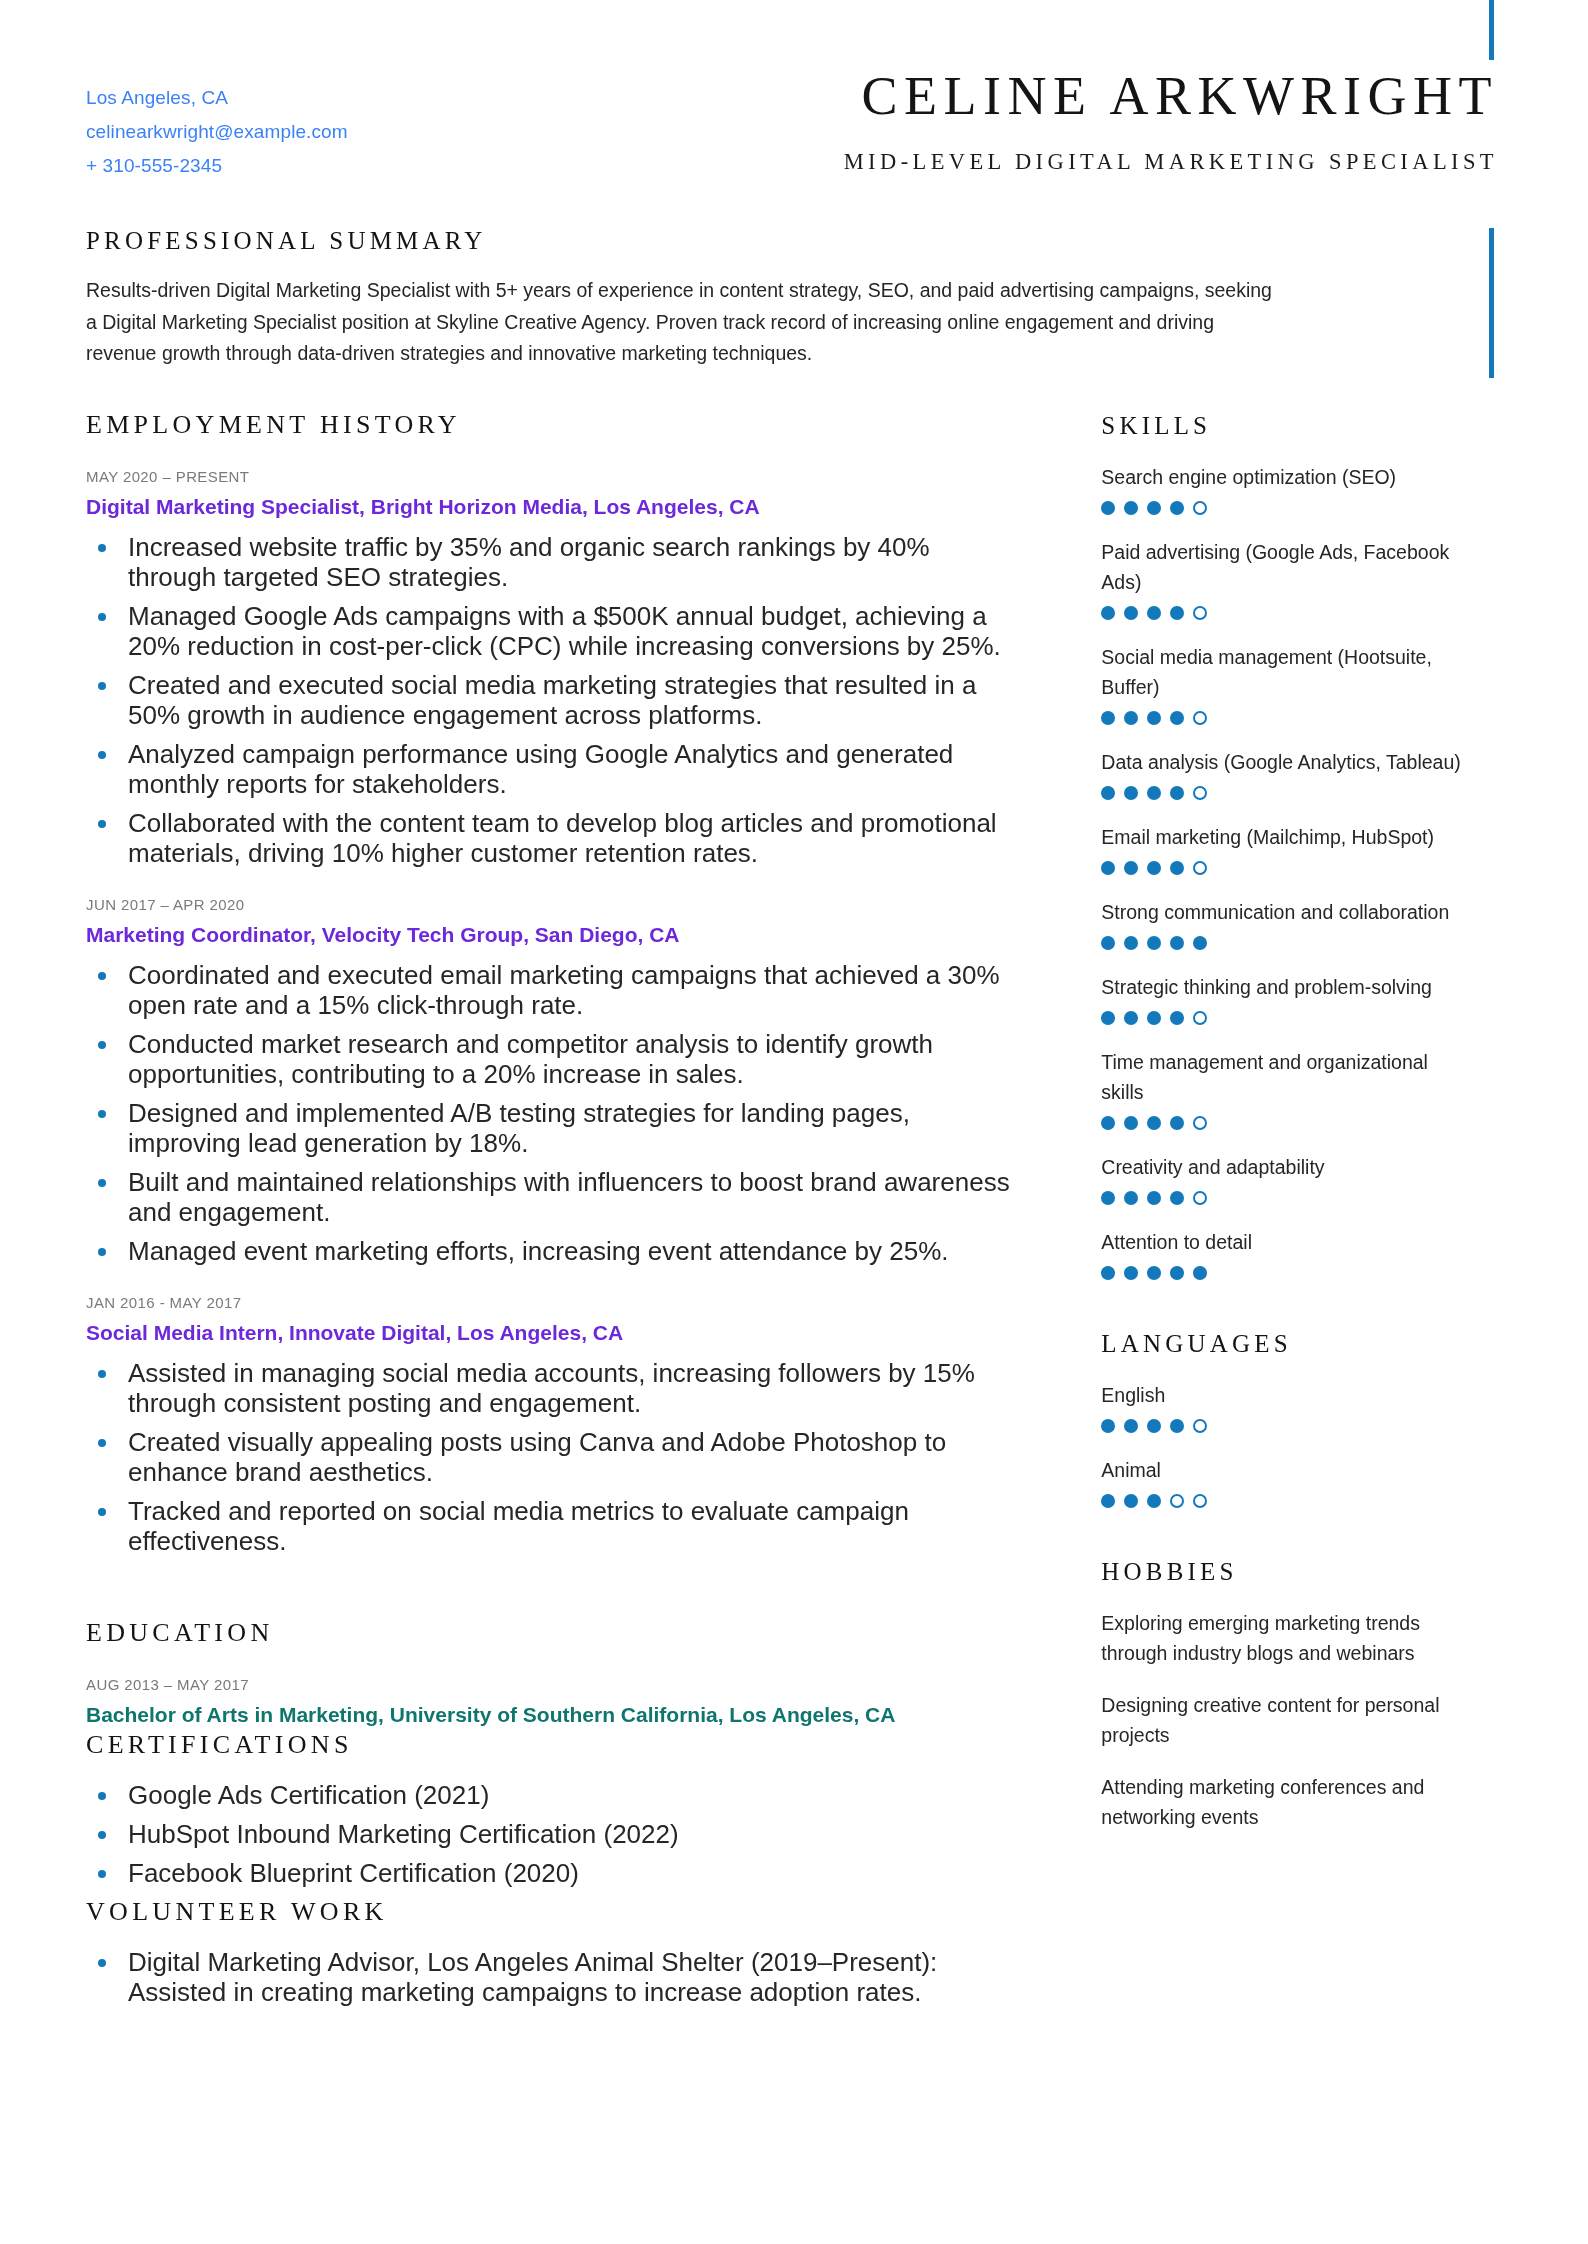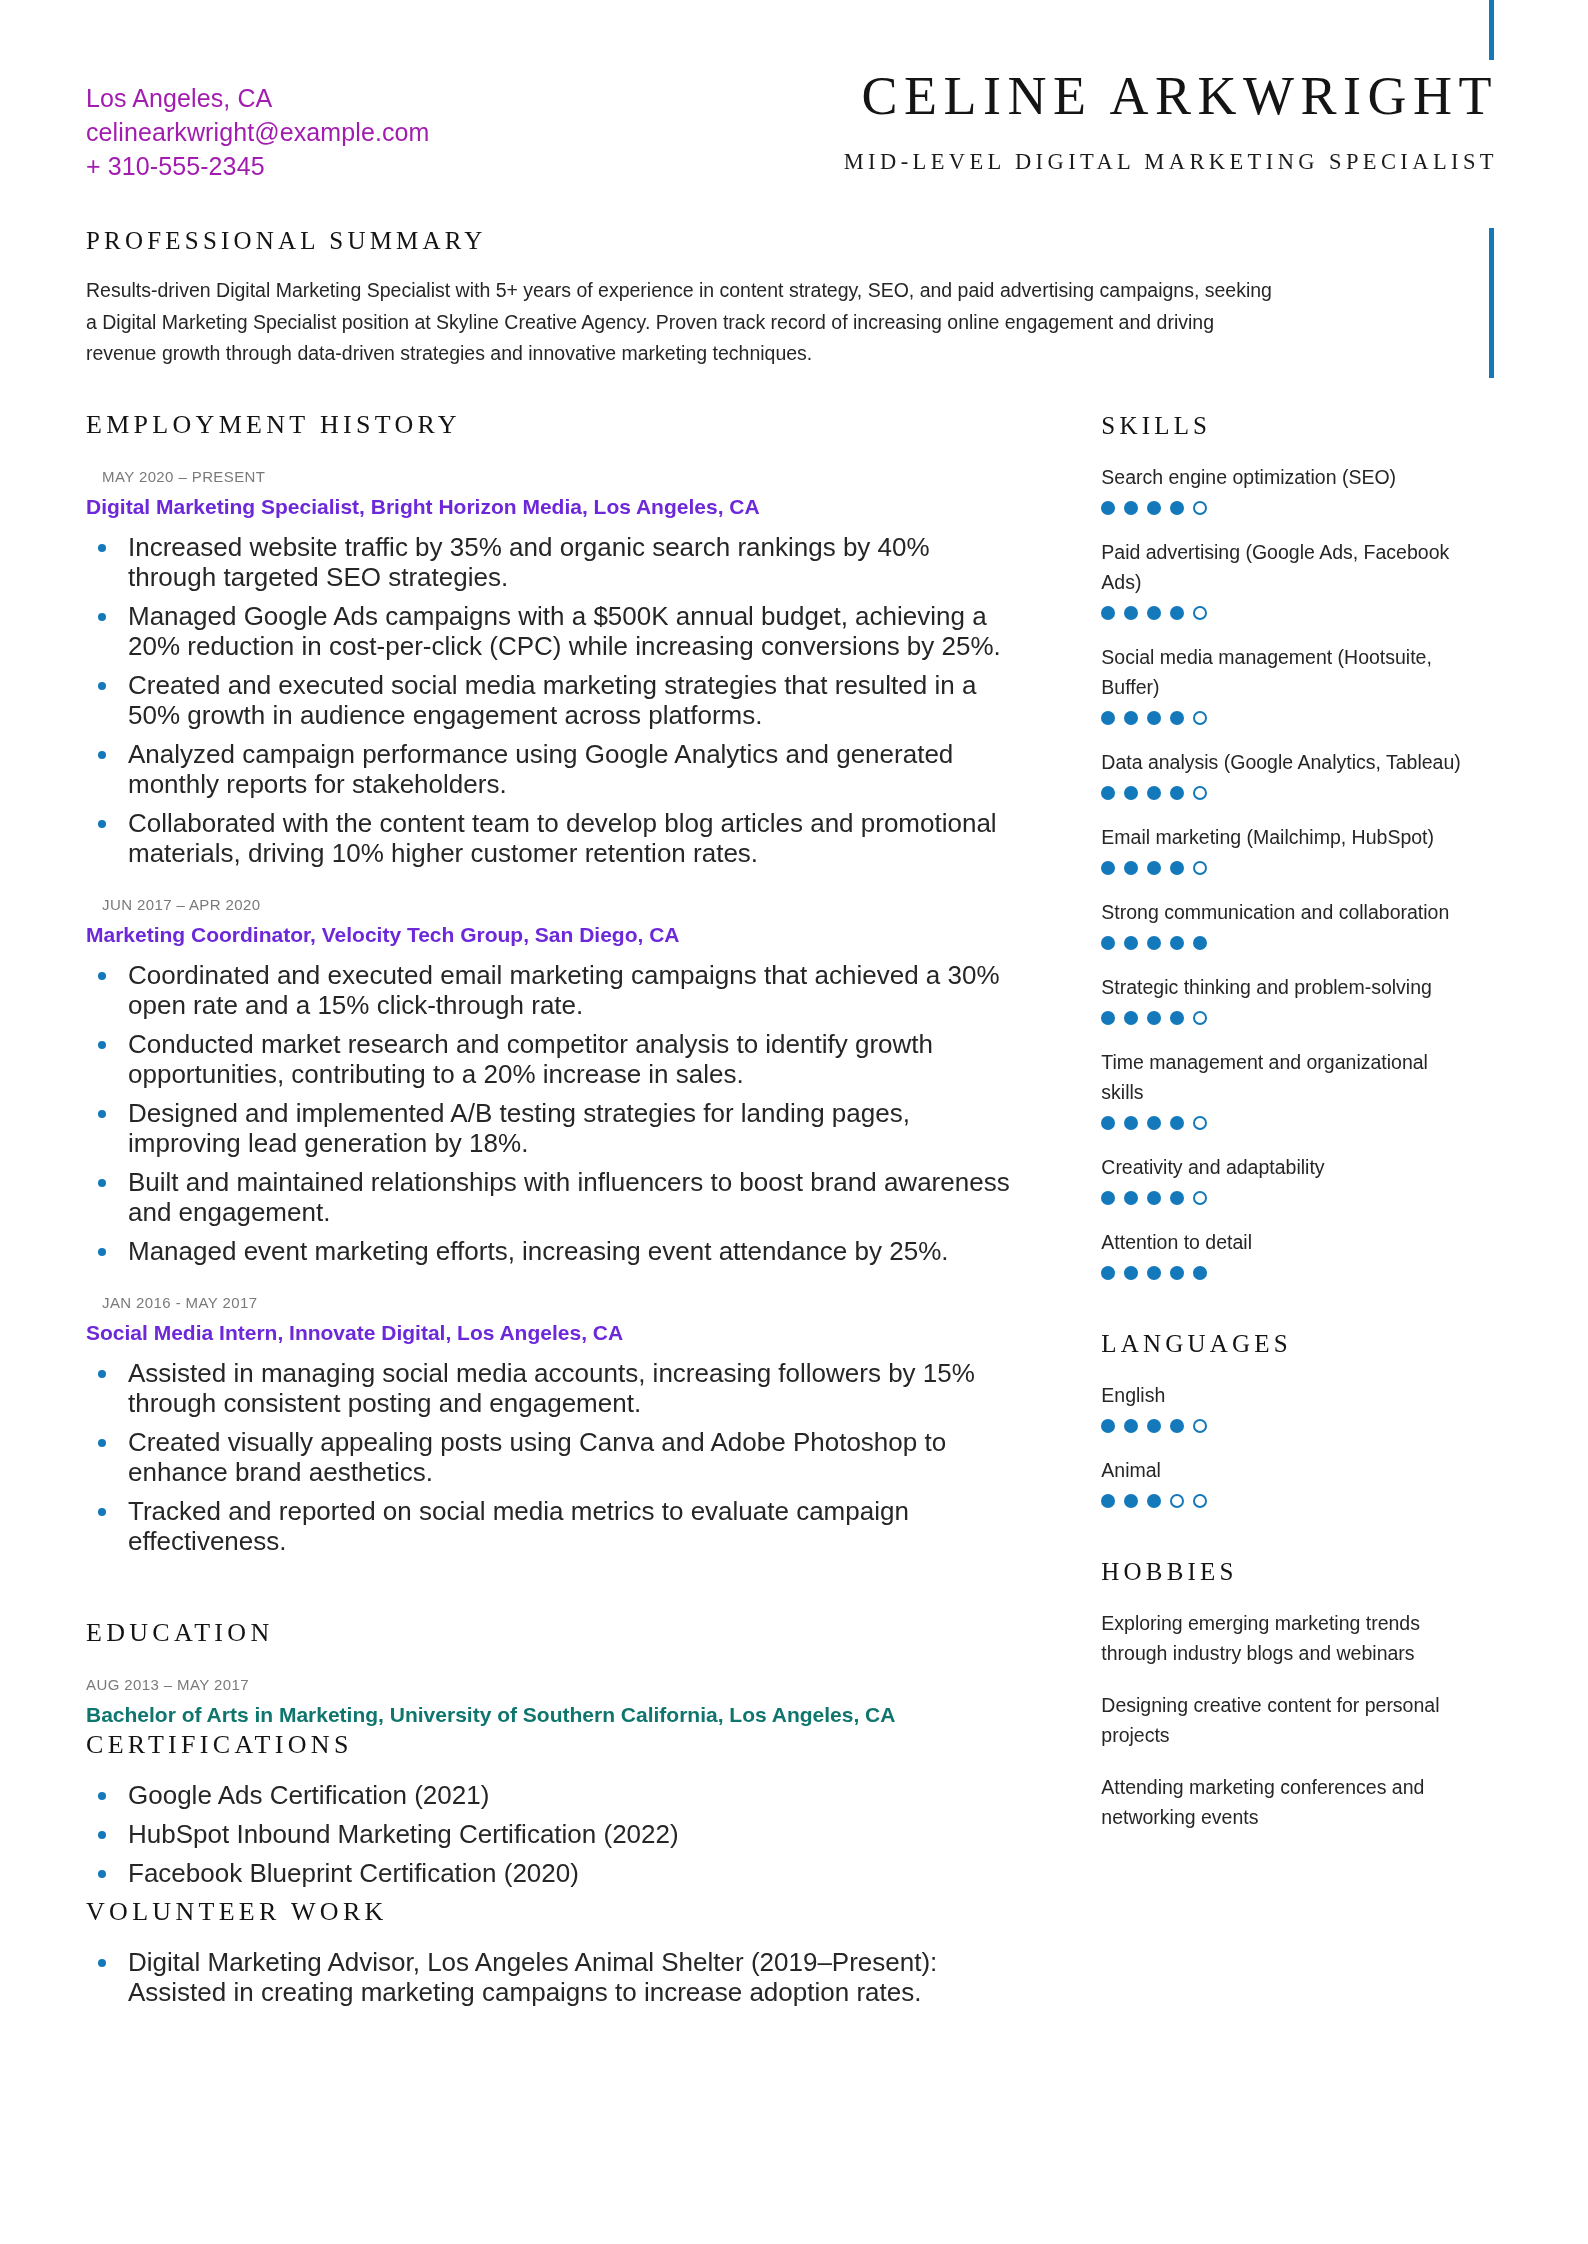--- a/index.html
+++ b/index.html
@@ -34,23 +34,23 @@
   .header {
     display: flex;
     align-items: flex-start;
     padding: 68px 78px 0 86px;
   }
   .contact-col {
     width: 620px;
     padding-top: 13px;
   }
   .contact-line {
-    font-size: 25px;
+    font-size: 19px;
     line-height: 34px;
-    color: #a21caf;
+    color: #3b82f6;
     letter-spacing: 0.1px;
   }
   .name-col {
     flex: 1;
     text-align: right;
     padding-right: 12px;
   }
   .full-name {
     font-family: "Liberation Serif", serif;
     font-size: 54px;
@@ -116,21 +116,20 @@
     color: #141414;
     text-transform: uppercase;
   }
 
   .job { margin-top: 28px; }
   .job-dates {
     font-size: 15px;
     letter-spacing: 0.4px;
     color: #7a7a7a;
     text-transform: uppercase;
-    margin-left: 16px;
   }
   .job-heading {
     font-size: 21px;
     font-weight: bold;
     color: #6d28d9;
     line-height: 29px;
     margin-top: 7px;
   }
   ul.bullets {
     list-style: none;

